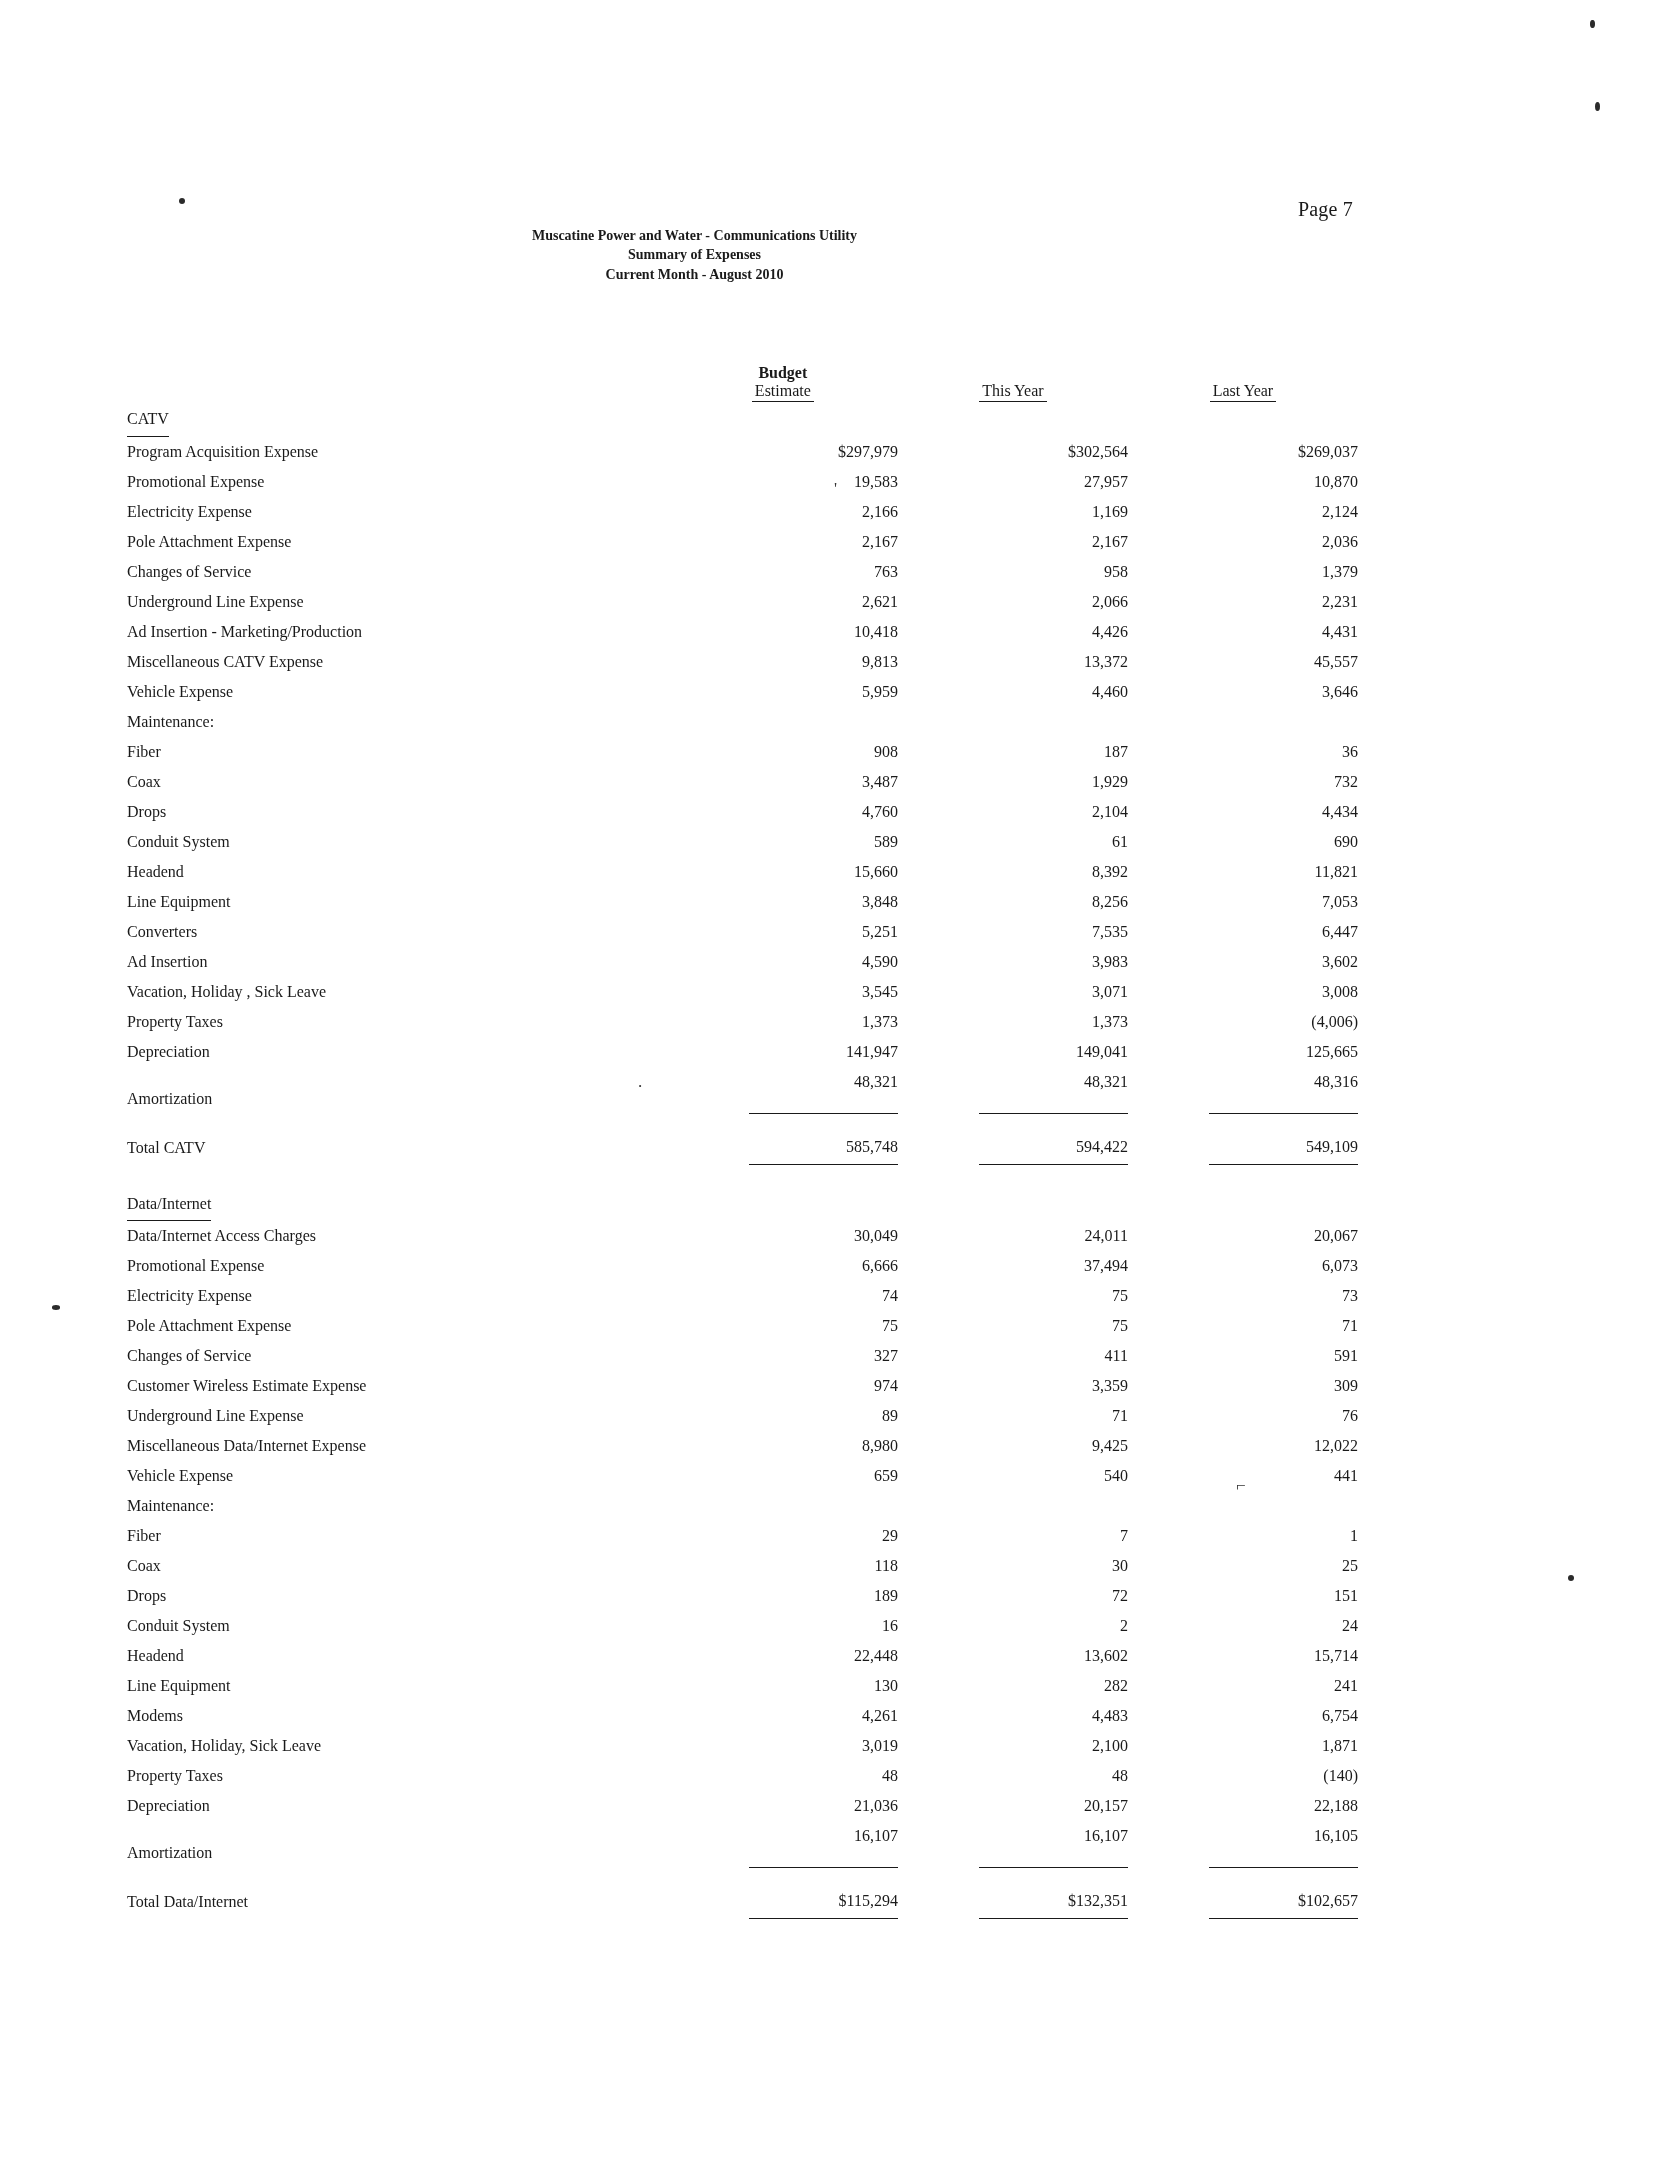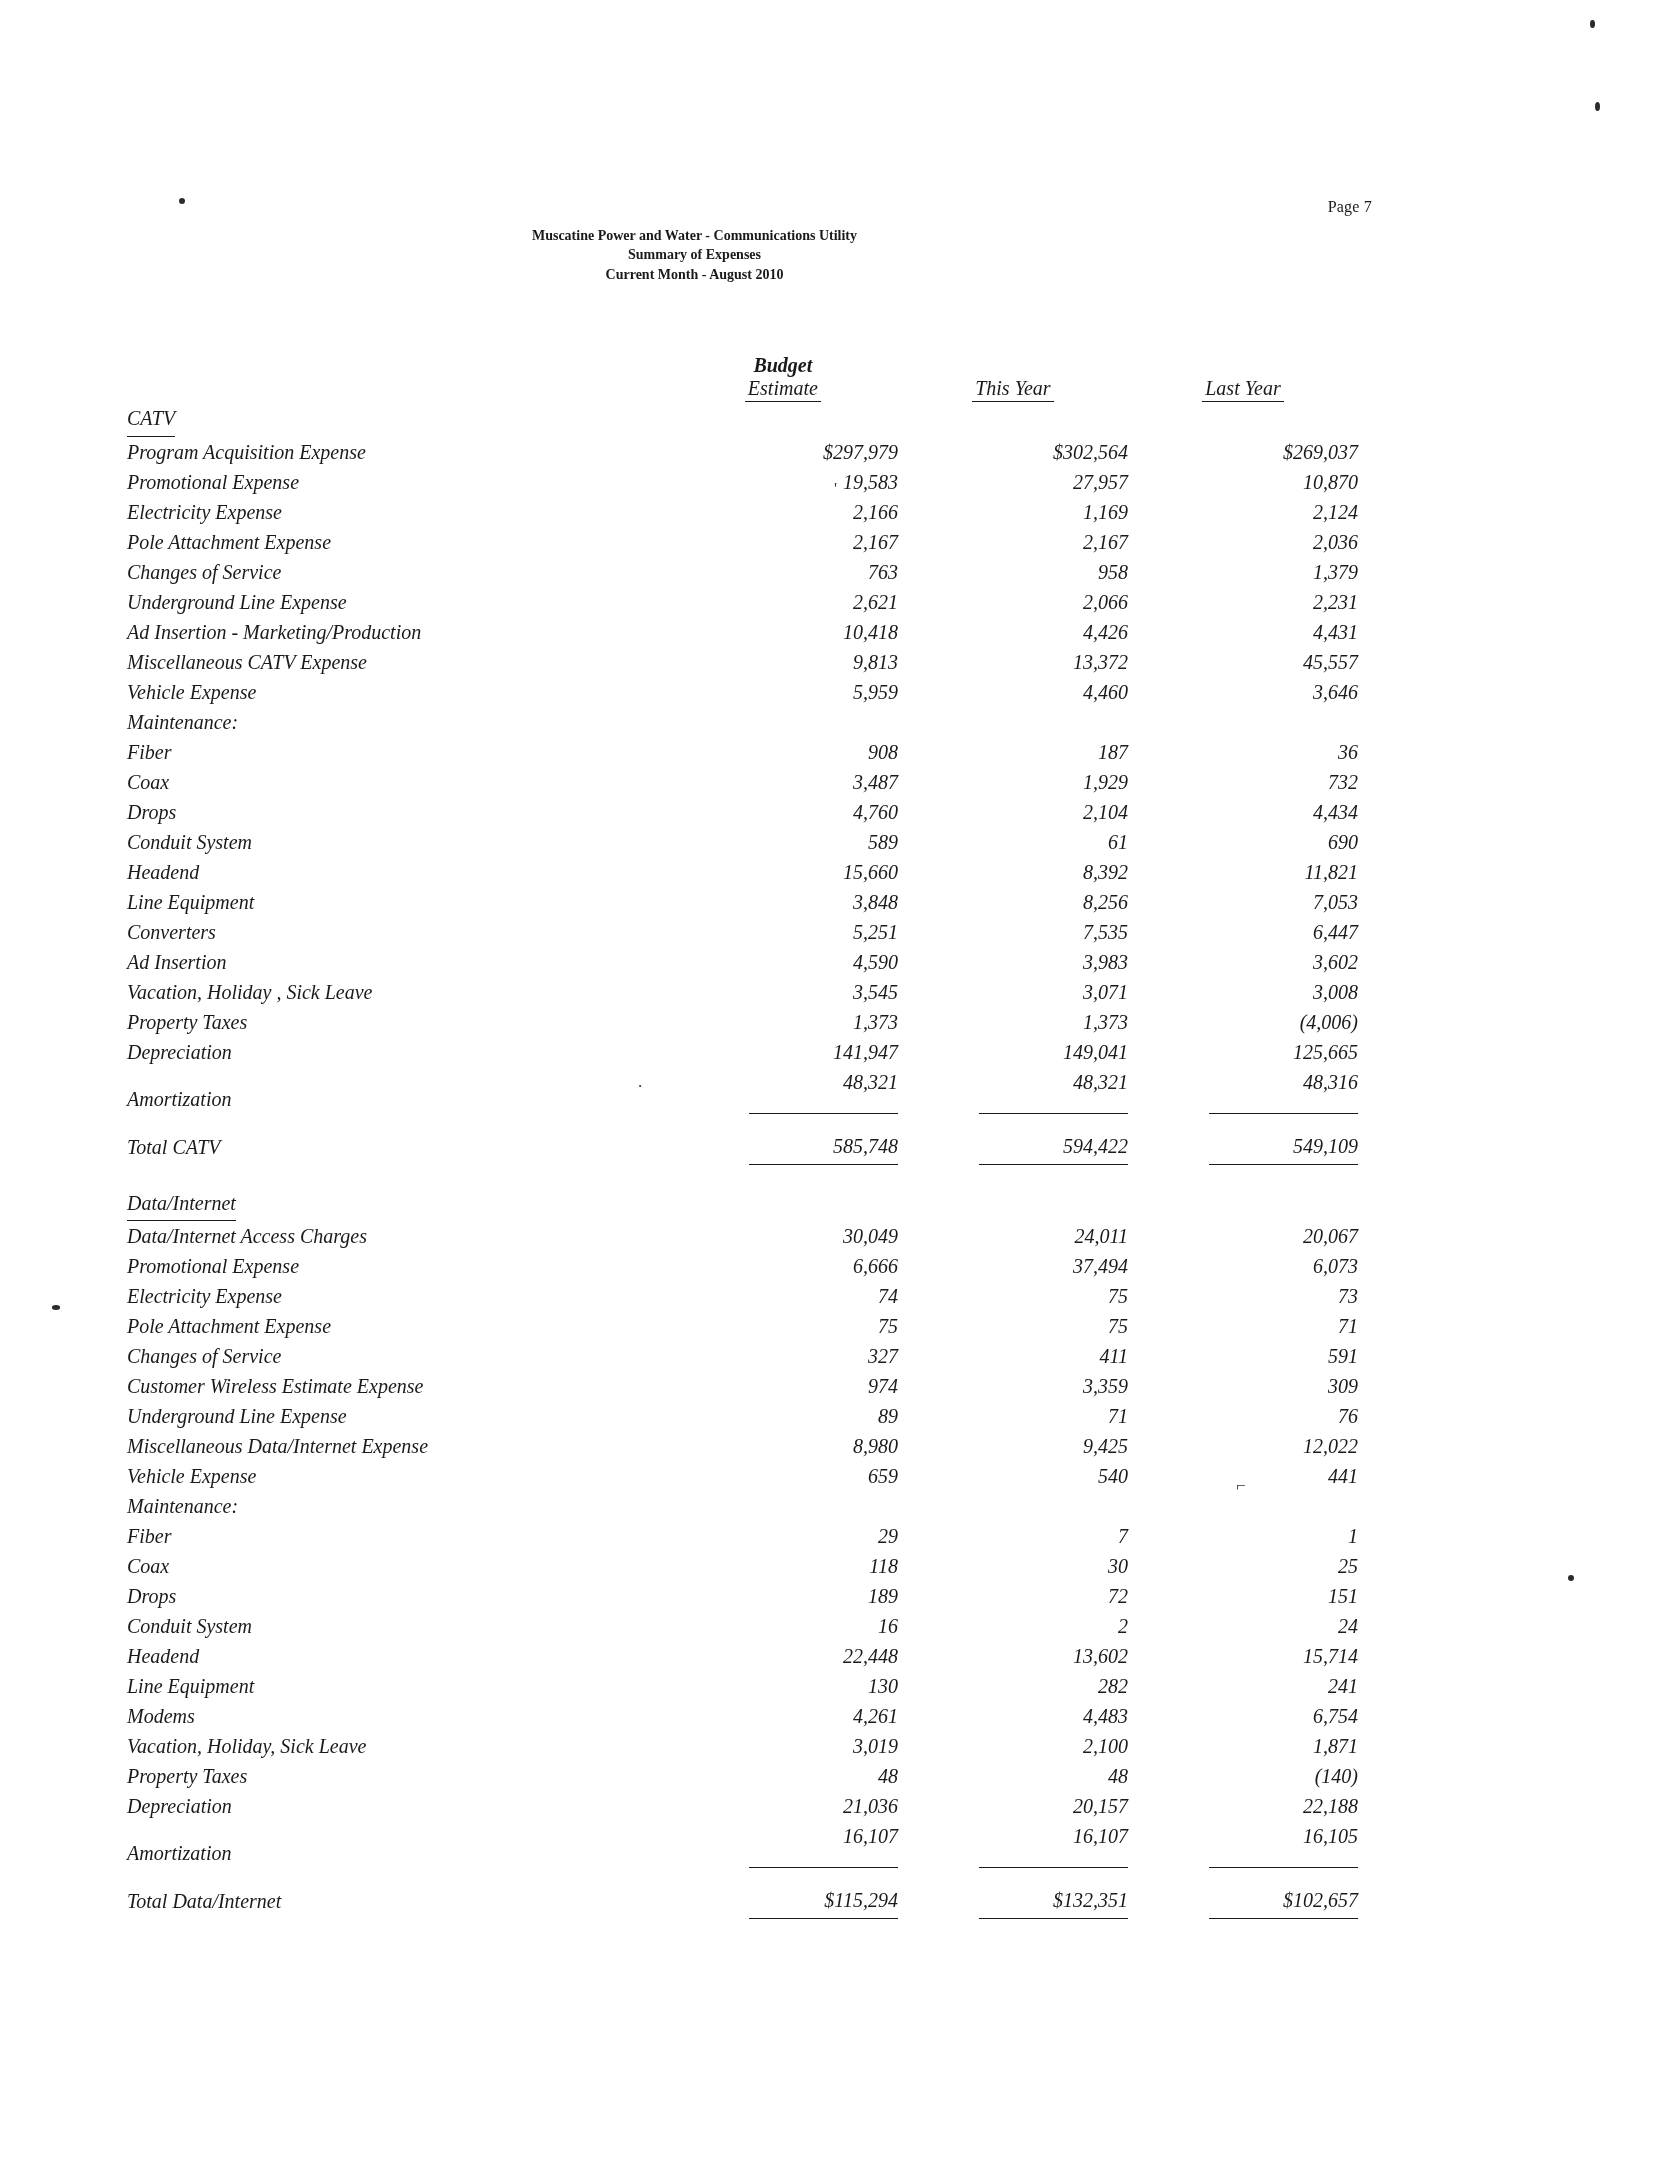--- a/index.html
+++ b/index.html
@@ -22,44 +22,43 @@
     height: 2183px;
   }
   .speck {
     position: absolute;
     background: #2b2b2b;
     border-radius: 50%;
   }
   .page-number {
     position: absolute;
     top: 198px;
-    right: 308px;
-    font-size: 16px;
+    right: 327px;
+    font-size: 20px;
     letter-spacing: 0.2px;
   }
   .title-block {
     position: absolute;
     top: 226px;
     left: 0;
     width: 1389px;
     text-align: center;
     font-weight: bold;
     font-size: 14px;
     line-height: 1.38;
   }
   .title-block div { white-space: nowrap; }
 
   table.report {
     position: absolute;
     top: 342px;
     left: 127px;
     width: 1231px;
     border-collapse: collapse;
-    font-size: 20px;
-    font-style: italic;
+    font-size: 16px;
   }
   table.report td, table.report th {
     padding: 0;
     vertical-align: bottom;
     font-weight: normal;
   }
   .col-label { width: 536px; }
   .col-num   { width: 228px; text-align: right; padding-right: 31px; }
 
   .hdr-cell {

